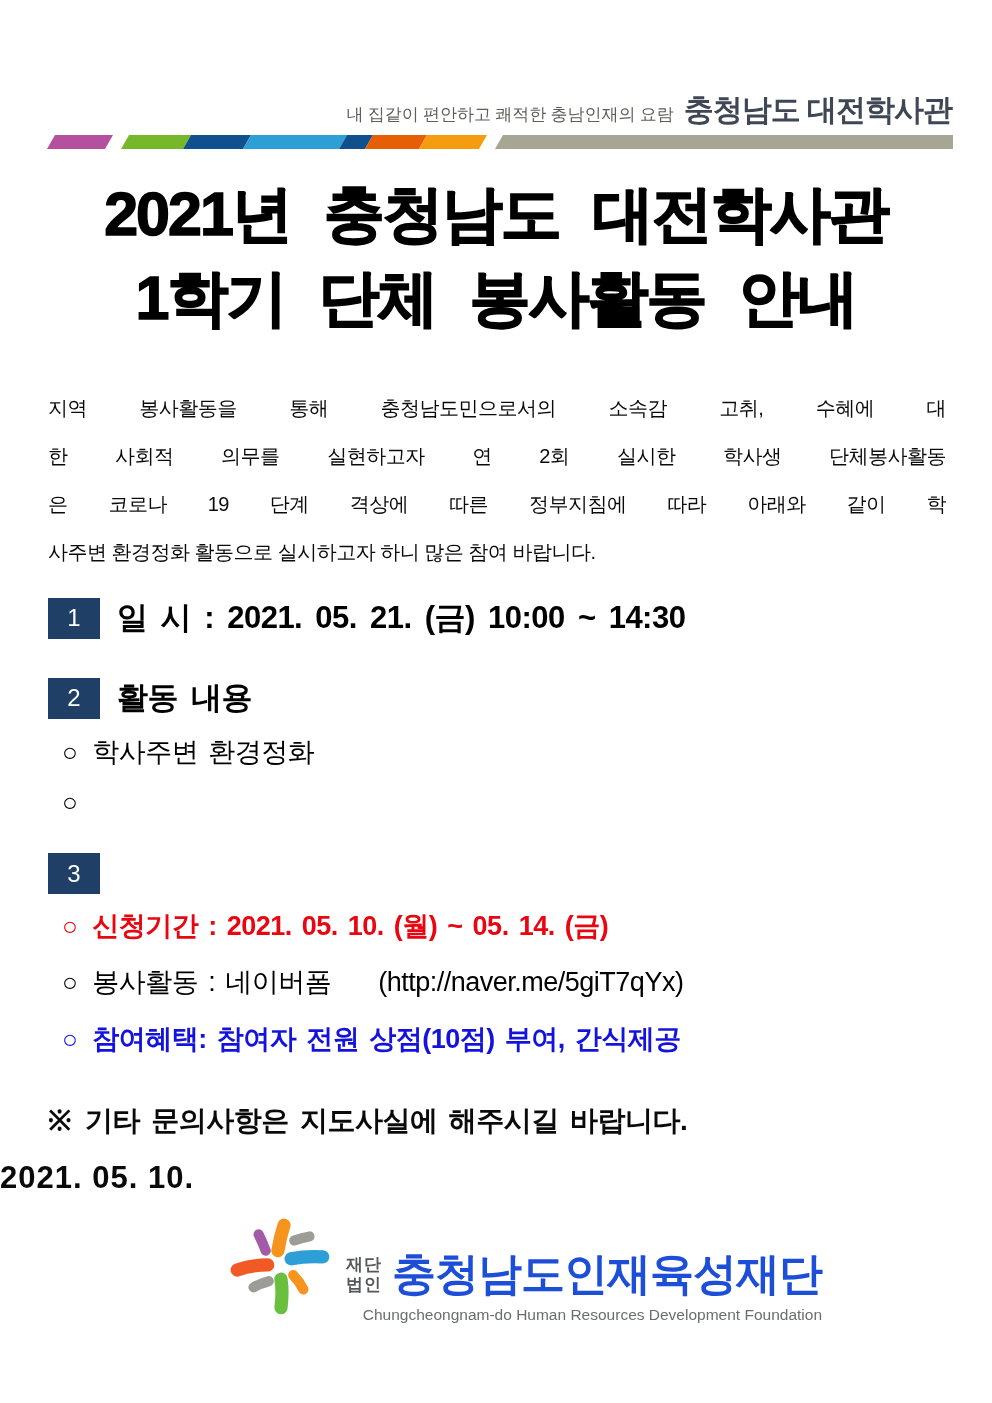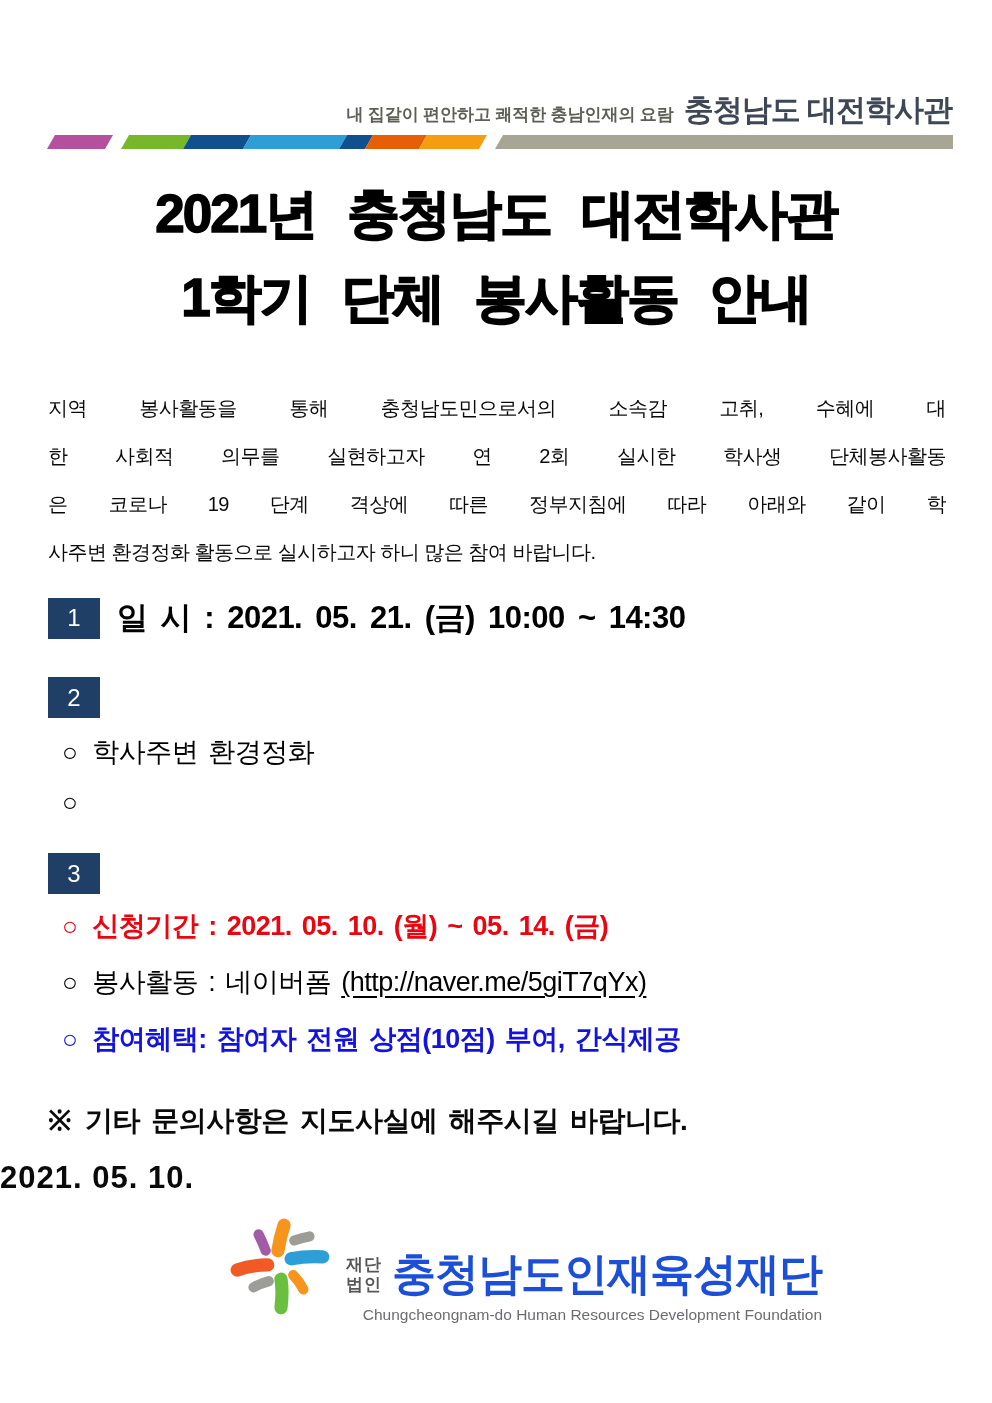--- a/index.html
+++ b/index.html
@@ -7,35 +7,35 @@
   body { font-family: "Liberation Sans", sans-serif; position: relative; color: #000; }
 
   
   .header-text {
     position: absolute; top: 90px; right: 40px;
     display: flex; align-items: baseline; gap: 10px;
     white-space: nowrap;
   }
   .tagline {
     font-family: "Liberation Serif", serif;
-    font-size: 17px; color: #5e5e57; font-weight: 700;
+    font-size: 17px; color: #5e5e57; font-weight: 400;
   }
   .brand {
     font-size: 30px; font-weight: 800; color: #3f4754; letter-spacing: -1px;
   }
   .ribbon {
     position: absolute; top: 135px; left: 47px; width: 906px; height: 14px;
     display: block;
   }
 
   
   .title {
     position: absolute; top: 172px; left: 0; width: 992px;
     text-align: center; font-weight: 900; color: #000;
-    font-size: 53px; line-height: 84px; letter-spacing: -2px; word-spacing: 18px;
+    font-size: 61px; line-height: 84px; letter-spacing: -2px; word-spacing: 18px;
     -webkit-text-stroke: 1.5px #000;
   }
 
   
   .intro {
     position: absolute; top: 384px; left: 48px; width: 898px;
     font-size: 20px; line-height: 48px; color: #0a0a0a; letter-spacing: -0.5px;
   }
   .intro .jline { text-align: justify; text-align-last: justify; }
   .intro .lastline { text-align: left; }
@@ -55,21 +55,21 @@
   .bullet-line {
     position: absolute; left: 62px; display: flex; align-items: center; gap: 15px;
     font-size: 27px; letter-spacing: -0.5px; word-spacing: 3px;
   }
   .bullet-line .circle { font-size: 26px; line-height: 1; }
   .b-act1 { top: 734px; }
   .b-act2 { top: 789px; }
   .b-app1 { top: 908px; color: #ea0611; font-weight: 700; }
   .b-app2 { top: 964px; color: #000; }
   .b-app3 { top: 1021px; color: #1313dd; font-weight: 700; }
-  .link { text-decoration: underline; text-underline-offset: 5px; color: inherit; }
+  .link { text-underline-offset: 5px; color: inherit; margin-left: 37px; }
 
   
   .note {
     position: absolute; top: 1100px; left: 48px;
     font-size: 28px; font-weight: 800; color: #0a0a0a;
     display: flex; gap: 14px; align-items: baseline; letter-spacing: -0.5px; word-spacing: 4px;
   }
   .date-line {
     position: absolute; top: 1160px; left: 0; width: 992px;
     font-size: 31px; font-weight: 600; color: #0a0a0a; letter-spacing: 1px;
@@ -121,20 +121,21 @@
   <div class="lastline">사주변 환경정화 활동으로 실시하고자 하니 많은 참여 바랍니다.</div>
 </div>
 
 <div class="section-head sec1">
   <div class="num-box">1</div>
   <div class="sec-label">일 시 : 2021. 05. 21. (금) 10:00 ~ 14:30</div>
 </div>
 
 <div class="section-head sec2">
   <div class="num-box">2</div>
+  <div class="sec-label">활동 내용</div>
 </div>
 <div class="bullet-line b-act1">
   <span class="circle">○</span>
   <span>학사주변 환경정화</span>
 </div>
 <div class="bullet-line b-act2">
   <span class="circle">○</span>
 </div>
 
 <div class="section-head sec3">

